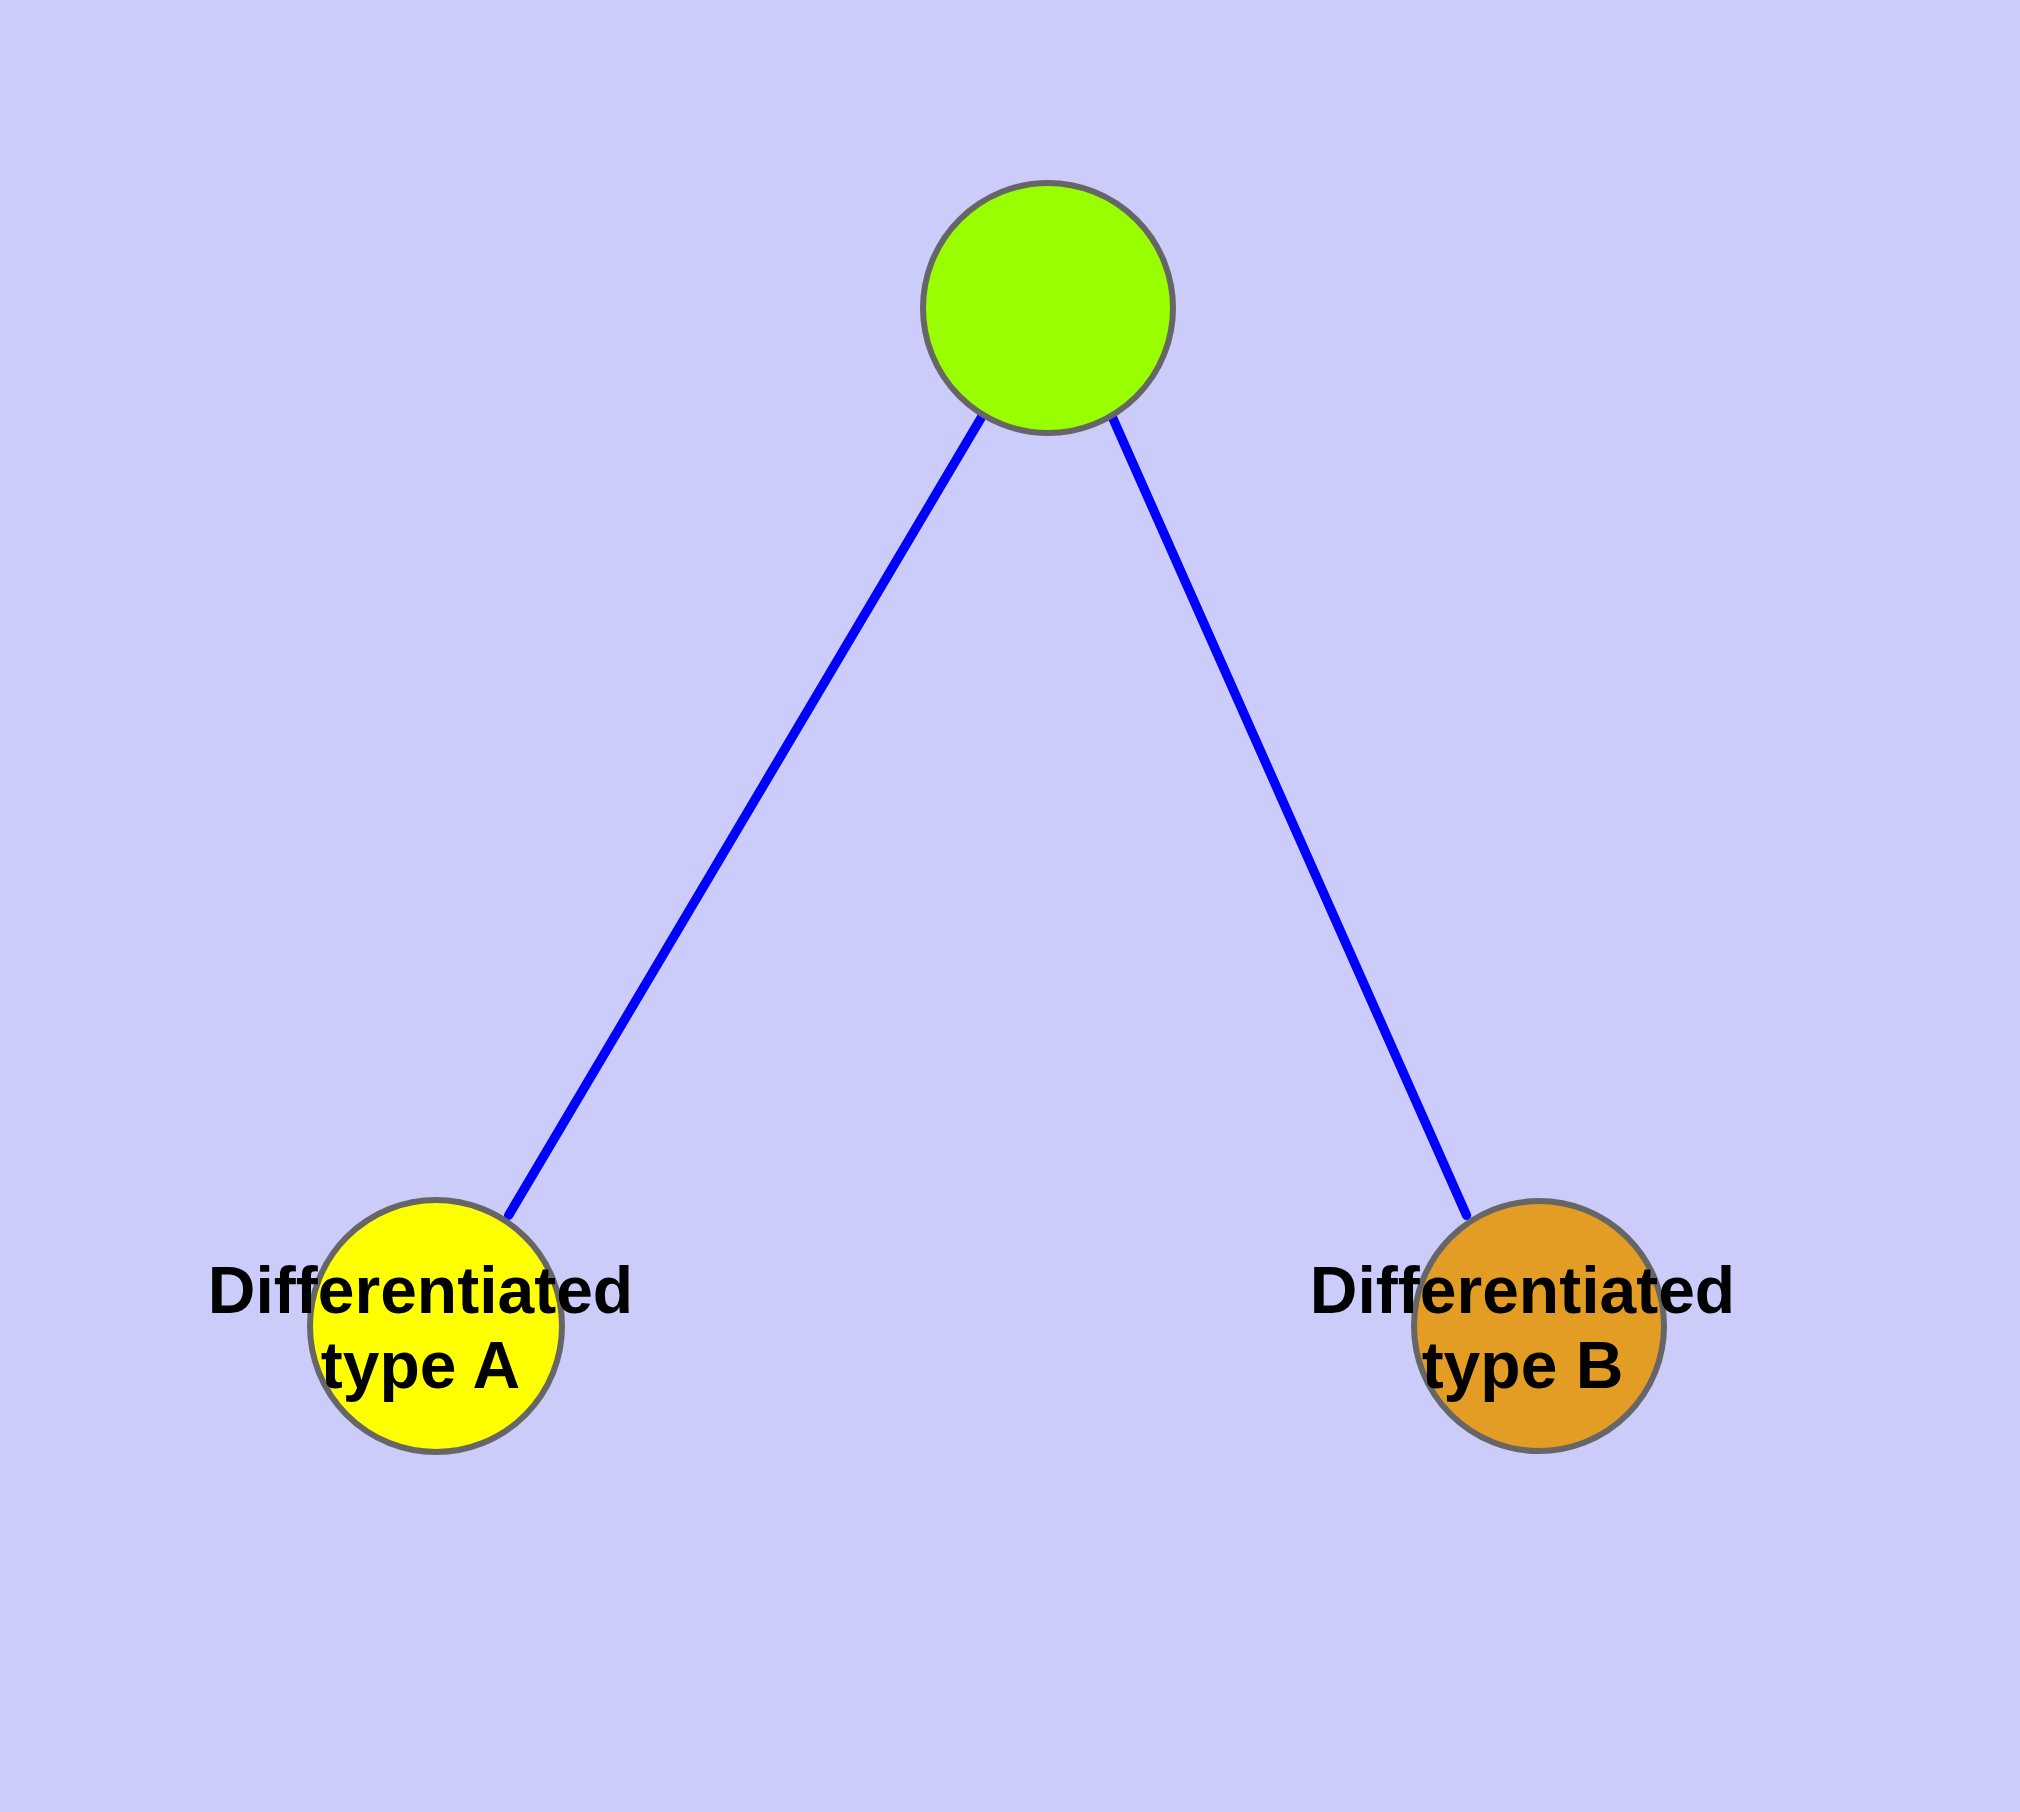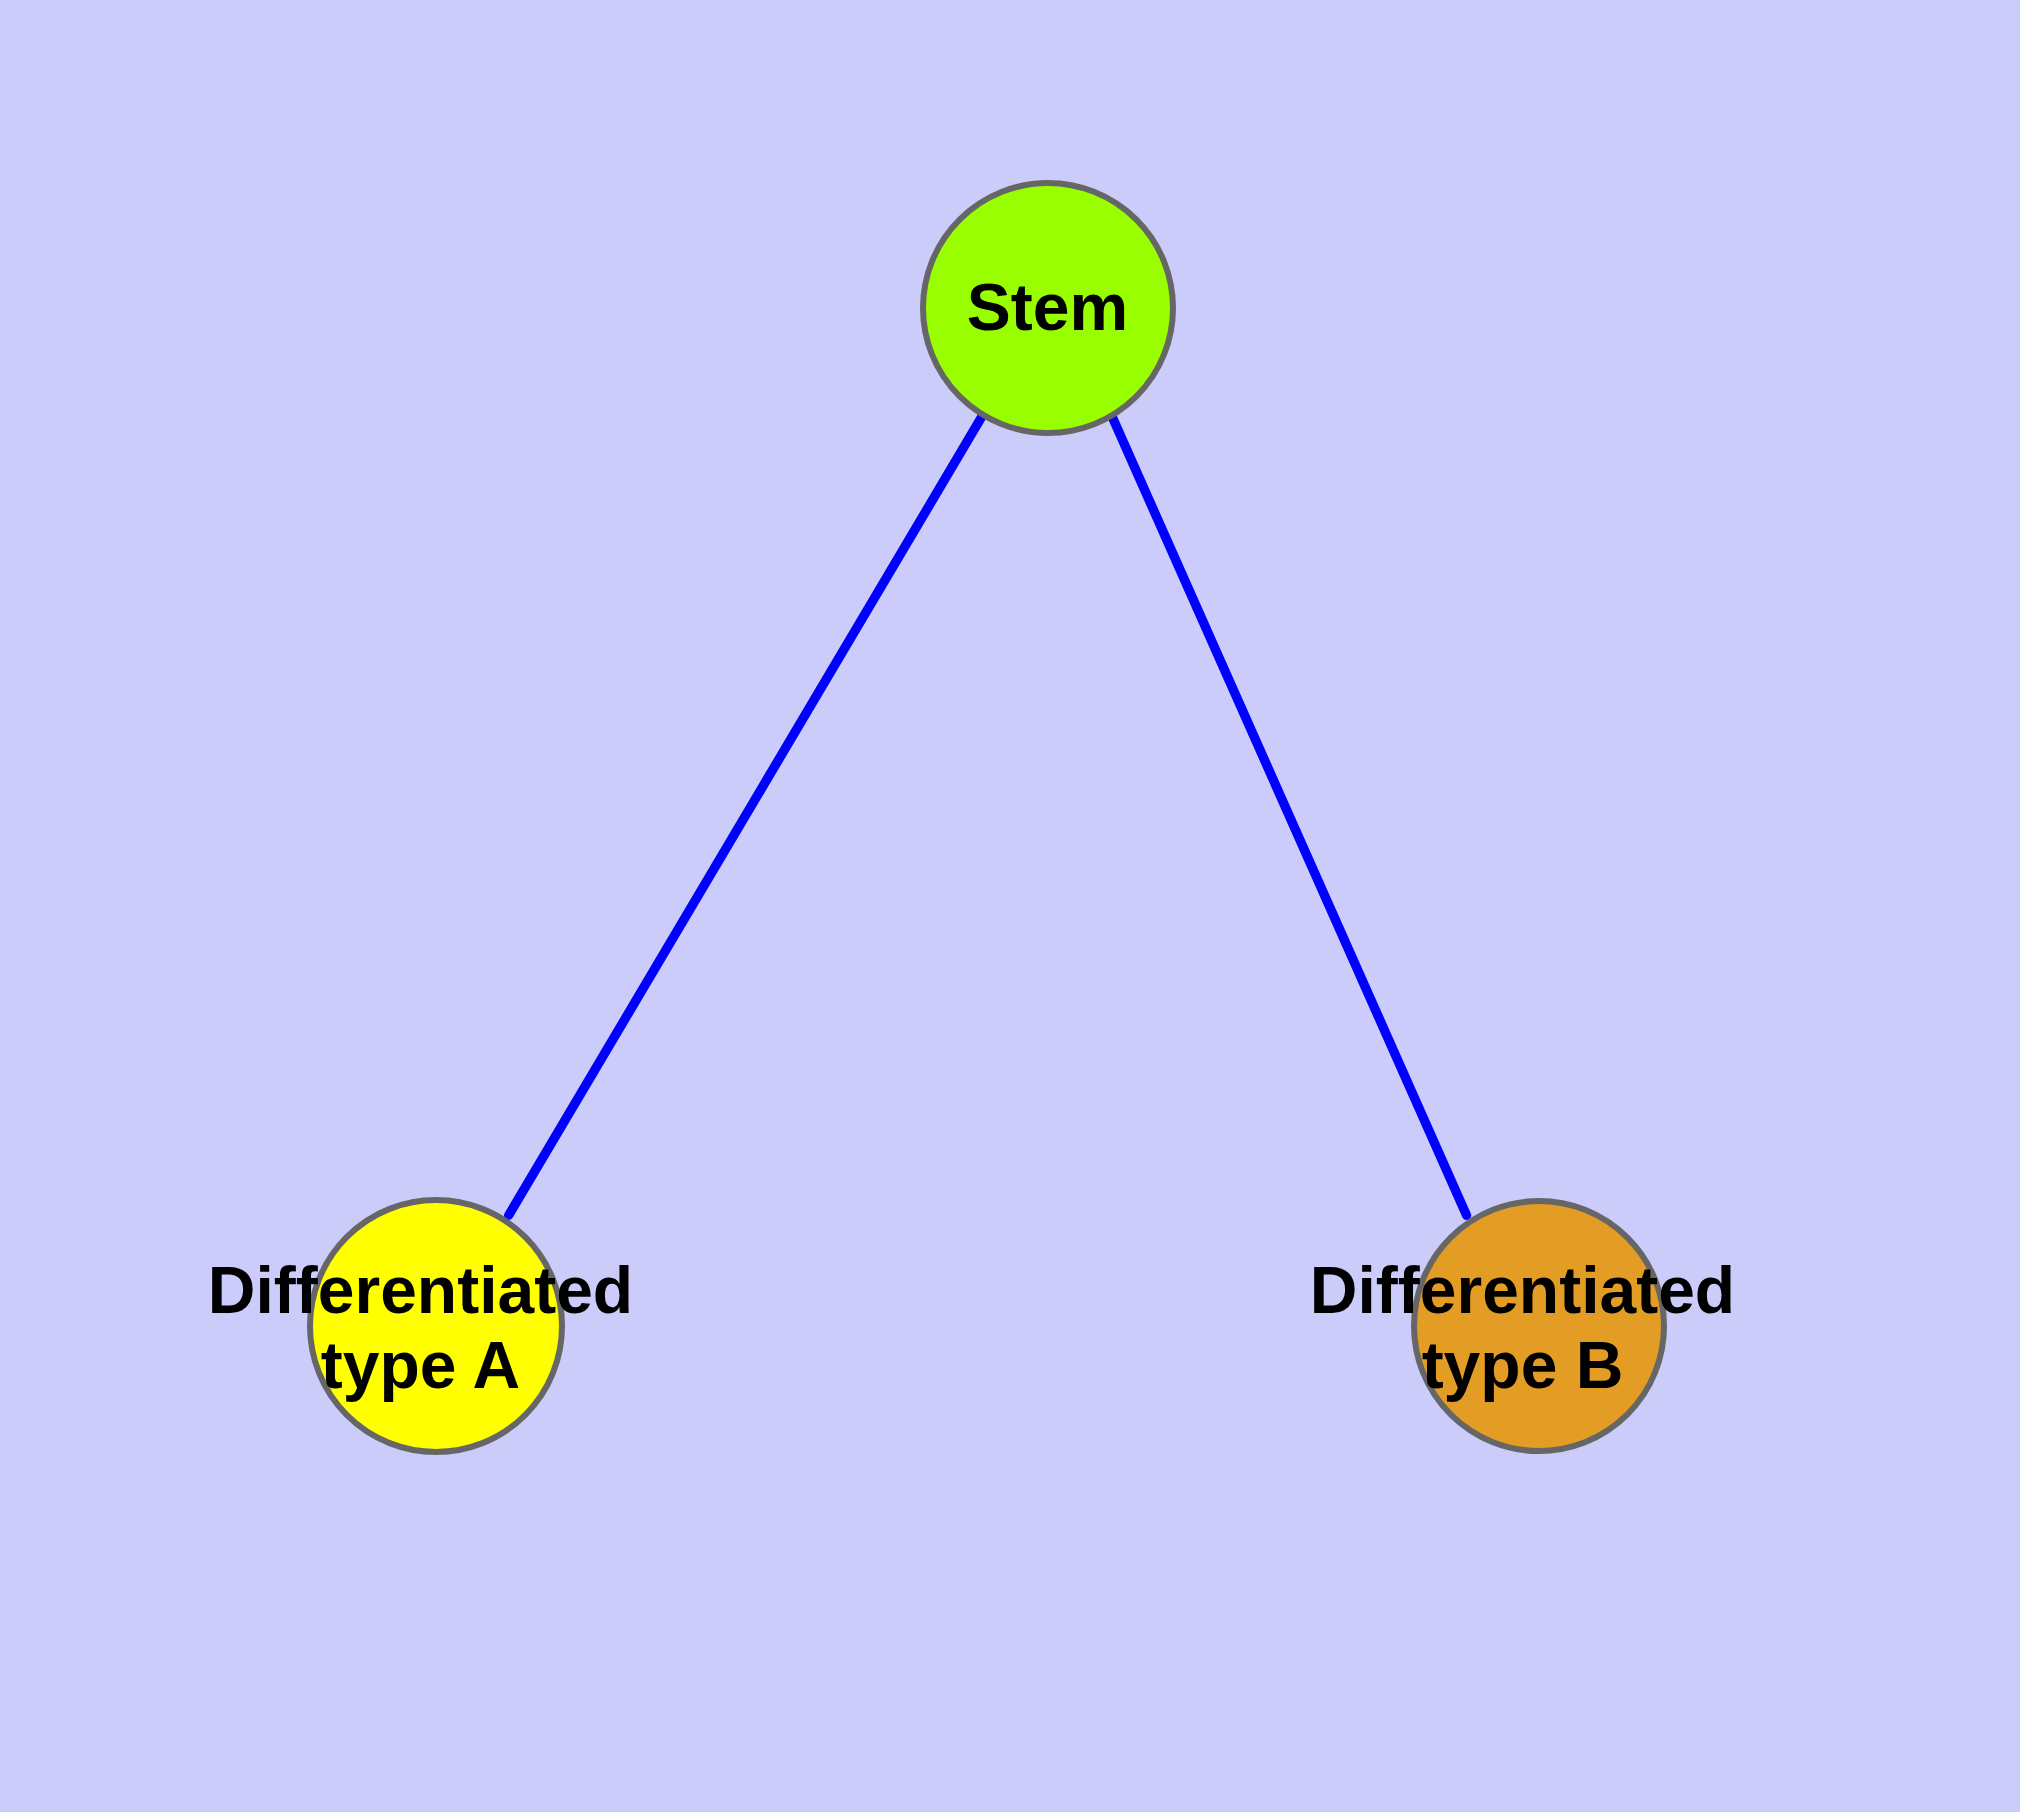--- a/index.html
+++ b/index.html
@@ -44,20 +44,19 @@
 
   <svg id="edge-layer" viewBox="0 0 2384 2138" preserveAspectRatio="none" style="width: 2021px; height: 1812px;">
     <line stroke-linecap="round" x1="1158" y1="492" x2="600" y2="1434" stroke="#0000ff" stroke-width="11"></line>
     <line stroke-linecap="round" x1="1312" y1="492" x2="1730" y2="1434" stroke="#0000ff" stroke-width="11"></line>
   </svg>
 
   <div class="node" style="left: 920px; top: 180px; width: 256px; height: 256px; background: rgb(153, 255, 0); border: 6px solid rgb(102, 102, 102);"></div>
   <div class="node" style="left: 307px; top: 1197px; width: 258px; height: 258px; background: rgb(255, 255, 0); border: 6px solid rgb(102, 102, 102);"></div>
   <div class="node" style="left: 1411px; top: 1198px; width: 256px; height: 256px; background: rgb(227, 156, 36); border: 6px solid rgb(102, 102, 102);"></div>
 
-  <div class="node-label" style="font-size: 66px; width: 1187px; left: 454px; top: 270px;">Stem</div>
   <div class="node-label" style="font-size: 66px; width: 1187px; left: -173px; top: 1253px;">Differentiated
 type A</div>
   <div class="node-label" style="font-size: 66px; width: 1187px; left: 929px; top: 1253px;">Differentiated
 type B</div>
 
 </div>
 
 
 </body></html>

